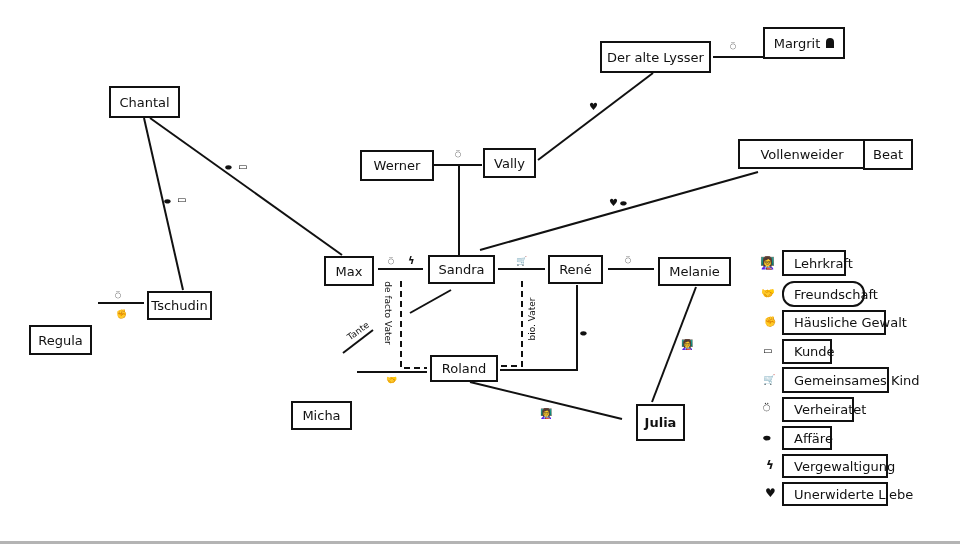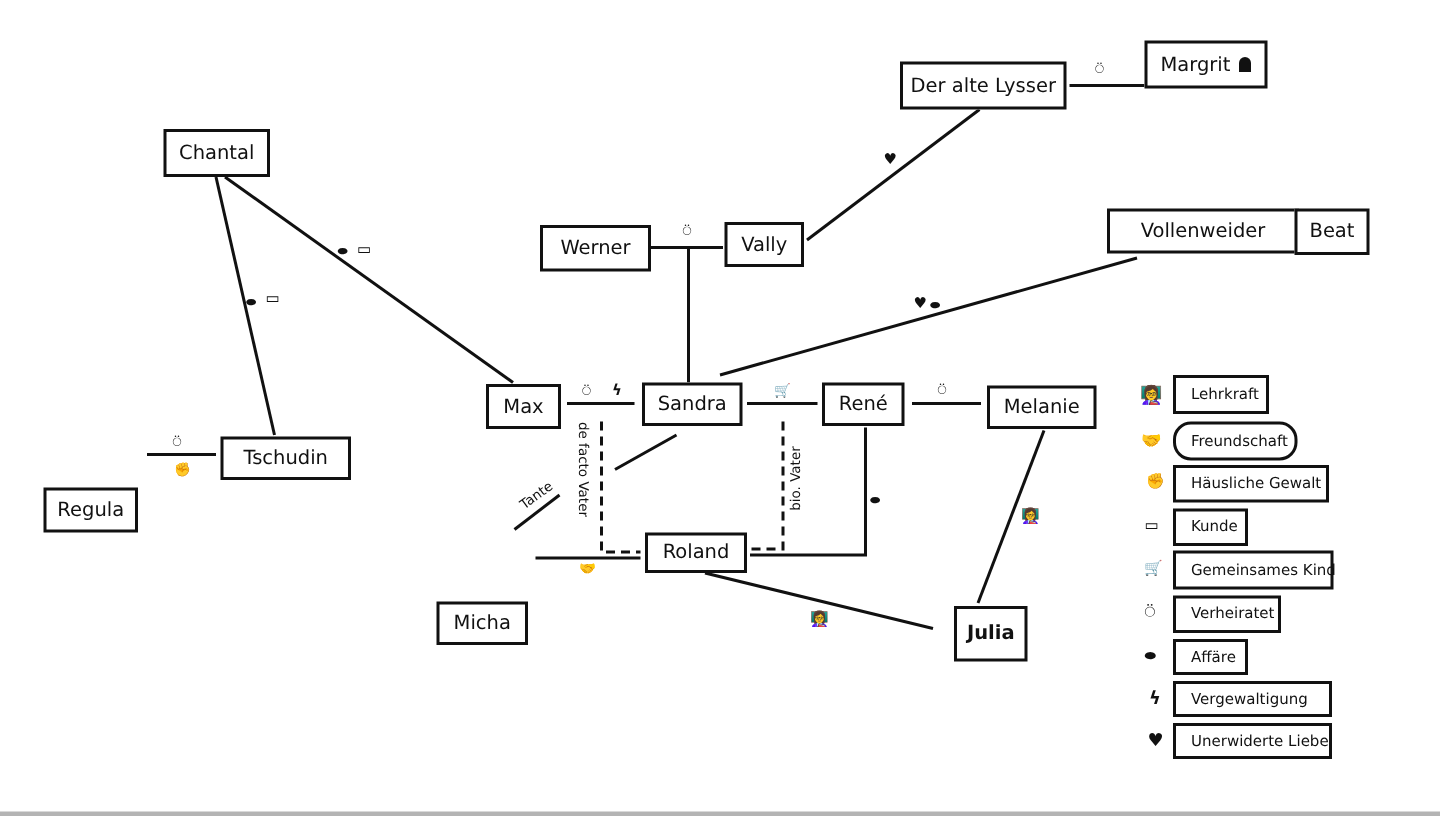--- a/index.html
+++ b/index.html
@@ -1,19 +1,19 @@
 <!DOCTYPE html>
 <html><head>
 <meta charset="utf-8">
 <style>
   html,body{margin:0;padding:0;background:#fff;}
   body{width:960px;height:544px;position:relative;overflow:hidden;font-family:"DejaVu Sans","Liberation Sans",sans-serif;}
   #canvas{position:absolute;left:0;top:0;width:960px;height:544px;}
   .node{position:absolute;border:2px solid #111;background:#fff;box-sizing:border-box;display:flex;align-items:center;justify-content:center;font-size:13px;color:#111;white-space:nowrap;}
-  .legend-box{position:absolute;border:2px solid #111;background:#fff;box-sizing:border-box;display:flex;align-items:center;padding-left:10px;font-size:10px;color:#111;white-space:nowrap;}
+  .legend-box{position:absolute;border:2px solid #111;background:#fff;box-sizing:border-box;display:flex;align-items:center;padding-left:10px;font-size:13px;color:#111;white-space:nowrap;}
   .bottom-bar{position:absolute;left:0;top:541px;width:960px;height:3px;background:#b4b4b4;}
   .ico{position:absolute;font-size:10px;line-height:10px;color:#111;}
   .lbl{position:absolute;font-size:9px;color:#111;white-space:nowrap;}
 </style>
 </head>
 <body>
 
 <svg id="canvas" viewBox="0 0 960 544" xmlns="http://www.w3.org/2000/svg">
   <g stroke="#111" stroke-width="2" fill="none">
 
@@ -60,21 +60,21 @@
 <div class="node" style="left:763px;top:27px;width:82px;height:32px;">
   <span>Margrit</span>
   <span style="display:inline-block;width:8px;height:10px;background:#111;border-radius:4px 4px 0 0;margin-left:6px;"></span>
 </div>
 <div class="node" style="left:109px;top:86px;width:71px;height:32px;text-align:right;">Chantal</div>
 <div class="node" style="left:360px;top:150px;width:74px;height:31px;">Werner</div>
 <div class="node" style="left:483px;top:148px;width:53px;height:30px;">Vally</div>
 <div class="node" style="left:710px;top:139px;width:128px;height:30px;margin-left:28px;">Vollenweider</div>
 <div class="node" style="left:863px;top:139px;width:50px;height:31px;">Beat</div>
 <div class="node" style="left:29px;top:289px;width:63px;height:30px;margin-top:36px;">Regula</div>
-<div class="node" style="left:147px;top:291px;width:87px;height:29px;">Tschudin</div>
+<div class="node" style="left:147px;top:291px;width:65px;height:29px;">Tschudin</div>
 <div class="node" style="left:324px;top:256px;width:50px;height:30px;">Max</div>
 <div class="node" style="left:428px;top:255px;width:67px;height:29px;">Sandra</div>
 <div class="node" style="left:548px;top:255px;width:55px;height:29px;">René</div>
 <div class="node" style="left:658px;top:257px;width:73px;height:29px;">Melanie</div>
 <div class="node" style="left:291px;top:357px;width:61px;height:29px;margin-top:44px;">Micha</div>
 <div class="node" style="left:430px;top:355px;width:68px;height:27px;">Roland</div>
 <div class="node" style="left:636px;top:404px;width:49px;height:37px;font-weight:bold;">Julia</div>
 
 <div class="lbl" style="left:346px;top:326px;transform:rotate(-36deg);">Tante</div>
 <div class="lbl" style="left:356px;top:308px;transform:rotate(90deg);transform-origin:center;">de facto Vater</div>

